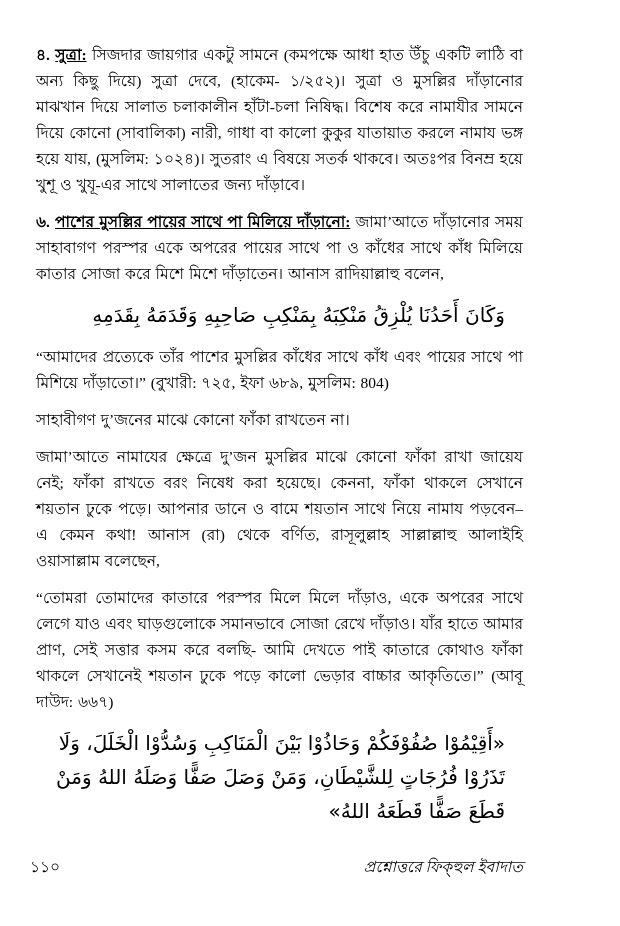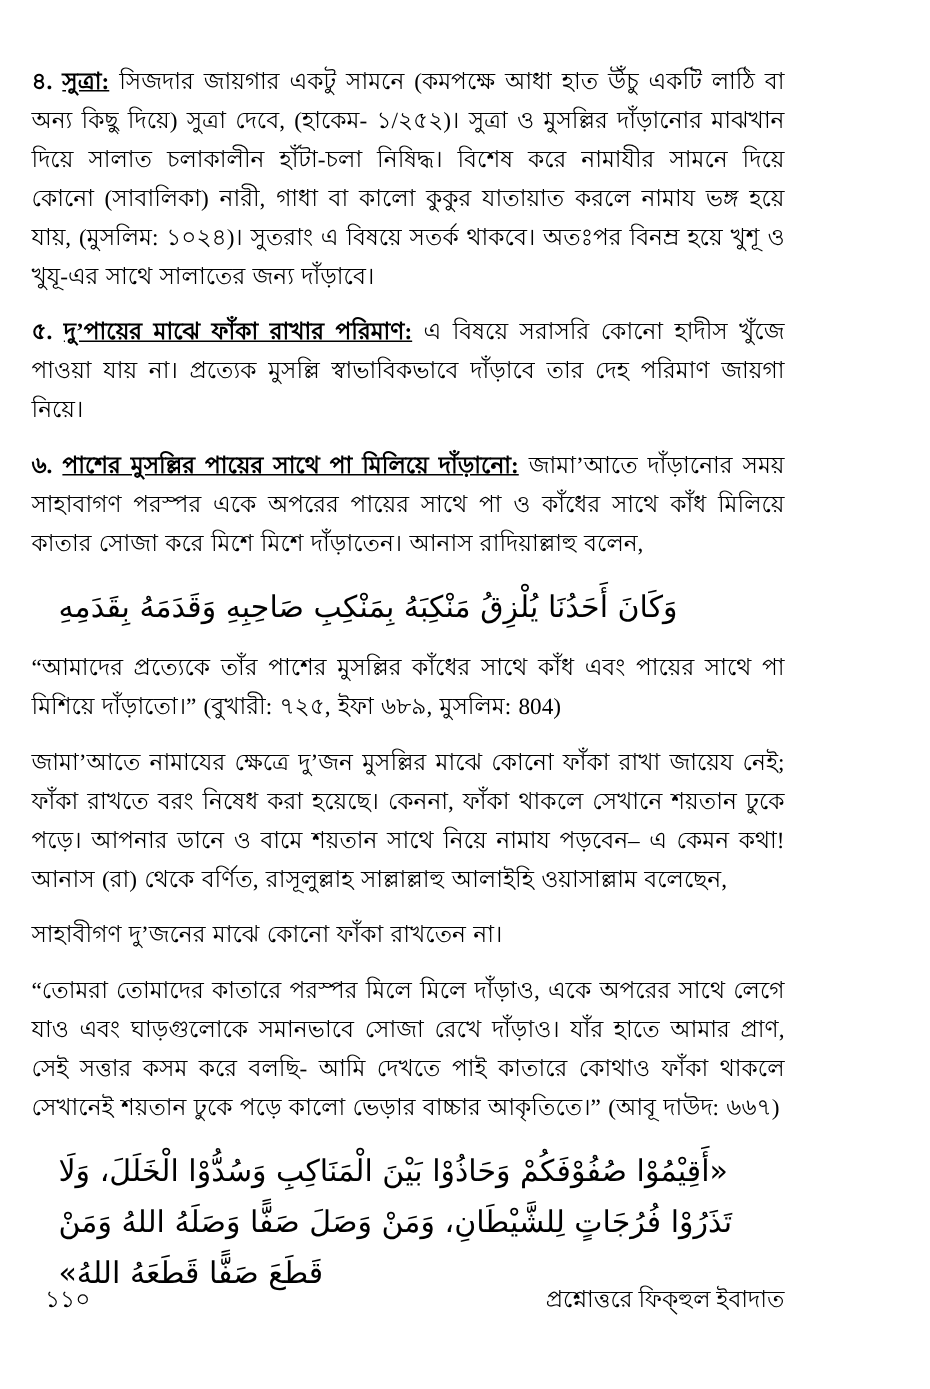--- a/index.html
+++ b/index.html
@@ -12,41 +12,41 @@
     height: 926px;
     font-family: "Liberation Serif", serif;
     color: #000000;
     overflow: hidden;
   }
   .page {
     position: relative;
     box-sizing: border-box;
     width: 550px;
     height: 926px;
-    padding: 42px 27px 0 21px;
+    padding: 42px 27px 0 36px;
     background: #ffffff;
   }
   p.bn {
     font-size: 15.5px;
     line-height: 26px;
     text-align: justify;
     margin: 0 0 11px 0;
     word-spacing: 1px;
   }
   .sec-num {
     font-weight: bold;
   }
   .sec-head {
     font-weight: bold;
     text-decoration: underline;
   }
   .arabic {
     direction: rtl;
     unicode-bidi: embed;
-    text-align: left;
+    text-align: right;
     font-size: 20px;
     line-height: 34px;
     margin: 4px 18px 12px 18px;
     font-family: "DejaVu Sans", sans-serif;
   }
   .centered {
     text-align: center;
   }
   .footer {
     position: absolute;
@@ -54,41 +54,41 @@
     left: 30px;
     right: 27px;
     display: flex;
     justify-content: space-between;
     align-items: baseline;
     font-size: 15.5px;
     line-height: 22px;
     text-align: right;
   }
   .book-title {
+    font-style: italic;
   }
 </style>
 </head>
 <body>
 
 <div class="page">
 
   <p class="bn"><span class="sec-num">৪.</span> <span class="sec-head">সুত্রা:</span> <span>সিজদার জায়গার একটু সামনে (কমপক্ষে আধা হাত উঁচু একটি লাঠি বা অন্য কিছু দিয়ে) সুত্রা দেবে, (হাকেম- ১/২৫২)। সুত্রা ও মুসল্লির দাঁড়ানোর মাঝখান দিয়ে সালাত চলাকালীন হাঁটা-চলা নিষিদ্ধ। বিশেষ করে নামাযীর সামনে দিয়ে কোনো (সাবালিকা) নারী, গাধা বা কালো কুকুর যাতায়াত করলে নামায ভঙ্গ হয়ে যায়, (মুসলিম: ১০২৪)। সুতরাং এ বিষয়ে সতর্ক থাকবে। অতঃপর বিনম্র হয়ে খুশূ ও খুযূ-এর সাথে সালাতের জন্য দাঁড়াবে।</span></p>
 
-  <p class="bn"><span class="sec-num">৫.</span> <span class="sec-head">দু’পায়ের মাঝে ফাঁকা রাখার পরিমাণ:</span> <span>এ বিষয়ে সরাসরি কোনো হাদীস খুঁজে পাওয়া যায় না। প্রত্যেক মুসল্লি স্বাভাবিকভাবে দাঁড়াবে তার দেহ পরিমাণ জায়গা নিয়ে।</span></p>
 
 
   <p class="bn"><span class="sec-num">৬.</span> <span class="sec-head">পাশের মুসল্লির পায়ের সাথে পা মিলিয়ে দাঁড়ানো:</span> <span>জামা’আতে দাঁড়ানোর সময় সাহাবাগণ পরস্পর একে অপরের পায়ের সাথে পা ও কাঁধের সাথে কাঁধ মিলিয়ে কাতার সোজা করে মিশে মিশে দাঁড়াতেন। আনাস রাদিয়াল্লাহু বলেন,</span></p>
 
   <p class="arabic" dir="rtl">وَكَانَ أَحَدُنَا يُلْزِقُ مَنْكِبَهُ بِمَنْكِبِ صَاحِبِهِ وَقَدَمَهُ بِقَدَمِهِ</p>
 
   <p class="bn"><span>“আমাদের প্রত্যেকে তাঁর পাশের মুসল্লির কাঁধের সাথে কাঁধ এবং পায়ের সাথে পা মিশিয়ে দাঁড়াতো।”</span> <span>(বুখারী: ৭২৫, ইফা ৬৮৯, মুসলিম: 804)</span></p>
 
+  <p class="bn">সাহাবীগণ দু’জনের মাঝে কোনো ফাঁকা রাখতেন না।</p>
+
   <p class="bn">জামা’আতে নামাযের ক্ষেত্রে দু’জন মুসল্লির মাঝে কোনো ফাঁকা রাখা জায়েয নেই; ফাঁকা রাখতে বরং নিষেধ করা হয়েছে। কেননা, ফাঁকা থাকলে সেখানে শয়তান ঢুকে পড়ে। আপনার ডানে ও বামে শয়তান সাথে নিয়ে নামায পড়বেন– এ কেমন কথা! আনাস (রা) থেকে বর্ণিত, রাসূলুল্লাহ সাল্লাল্লাহু আলাইহি ওয়াসাল্লাম বলেছেন,</p>
-
-  <p class="bn">সাহাবীগণ দু’জনের মাঝে কোনো ফাঁকা রাখতেন না।</p>
 
 
   <p class="bn"><span>“তোমরা তোমাদের কাতারে পরস্পর মিলে মিলে দাঁড়াও, একে অপরের সাথে লেগে যাও এবং ঘাড়গুলোকে সমানভাবে সোজা রেখে দাঁড়াও। যাঁর হাতে আমার প্রাণ, সেই সত্তার কসম করে বলছি- আমি দেখতে পাই কাতারে কোথাও ফাঁকা থাকলে সেখানেই শয়তান ঢুকে পড়ে কালো ভেড়ার বাচ্চার আকৃতিতে।”</span> <span>(আবূ দাউদ: ৬৬৭)</span></p>
 
 
   <p class="arabic" dir="rtl">«أَقِيْمُوْا صُفُوْفَكُمْ وَحَاذُوْا بَيْنَ الْمَنَاكِبِ وَسُدُّوْا الْخَلَلَ، وَلَا تَذَرُوْا فُرُجَاتٍ لِلشَّيْطَانِ، وَمَنْ وَصَلَ صَفًّا وَصَلَهُ اللهُ وَمَنْ قَطَعَ صَفًّا قَطَعَهُ اللهُ»</p>
 
   <div class="footer">
     <span>১১০</span>
     <span class="book-title">প্রশ্নোত্তরে ফিক্‌হুল ইবাদাত</span>

